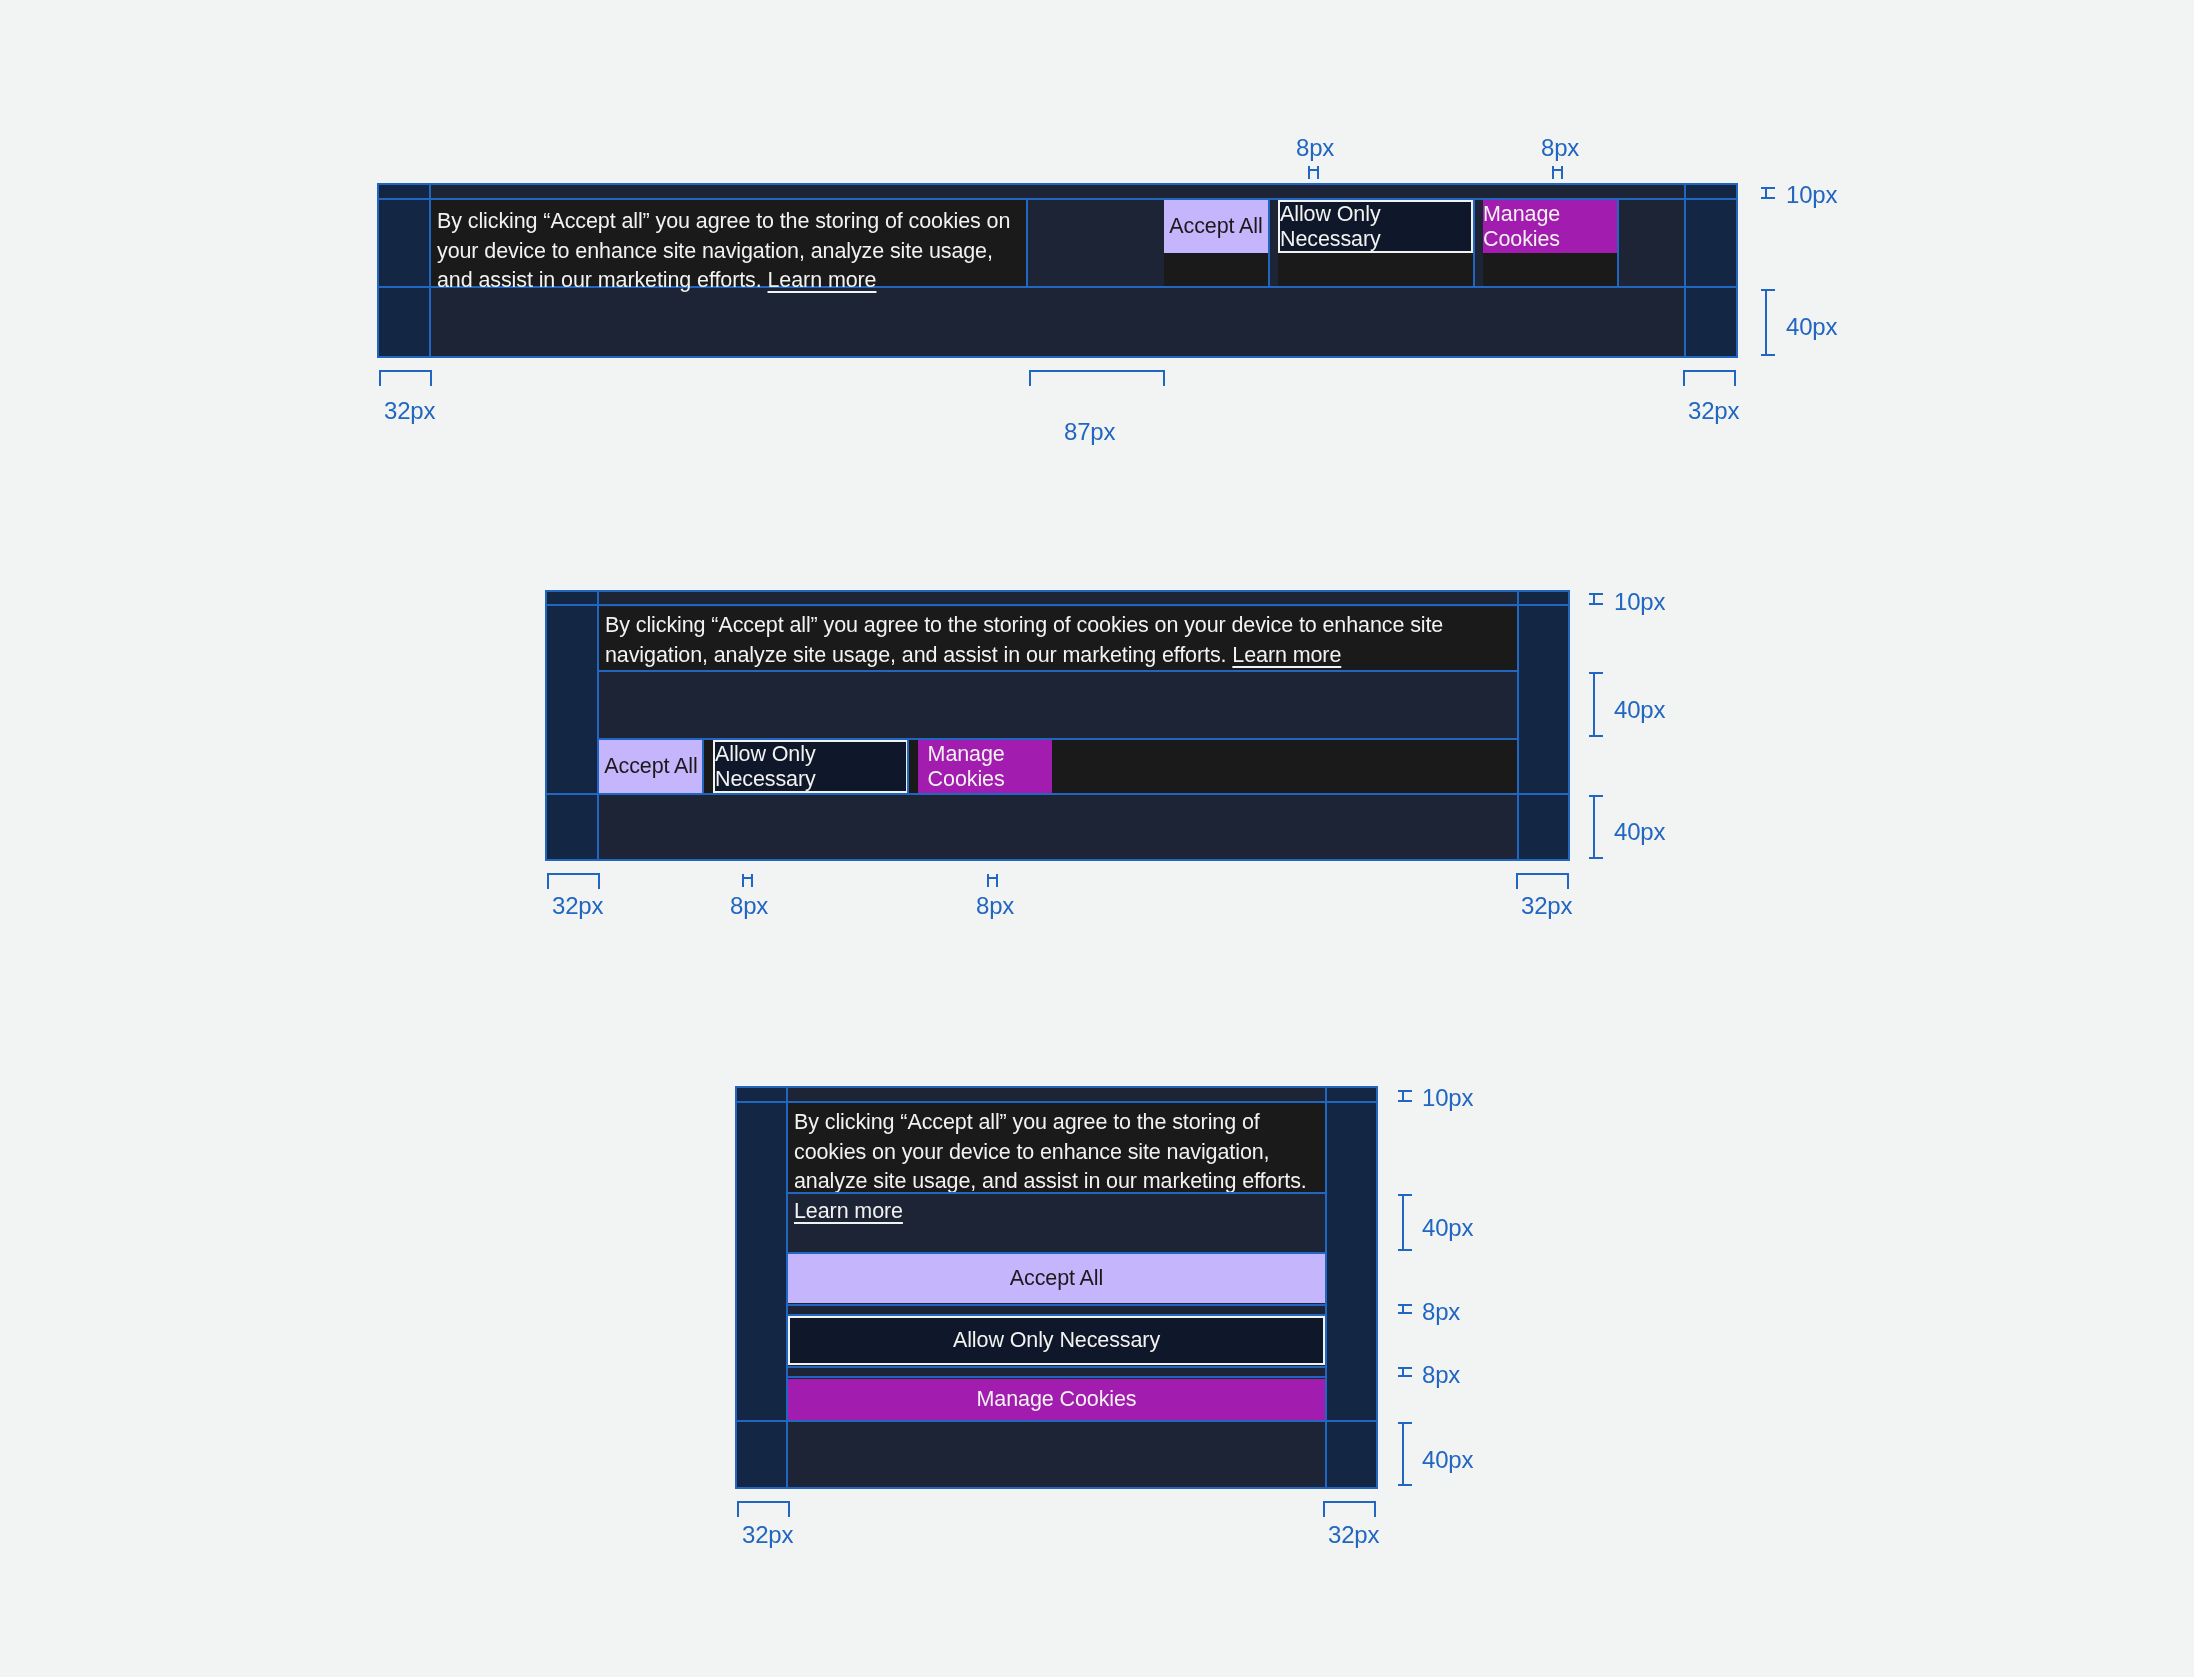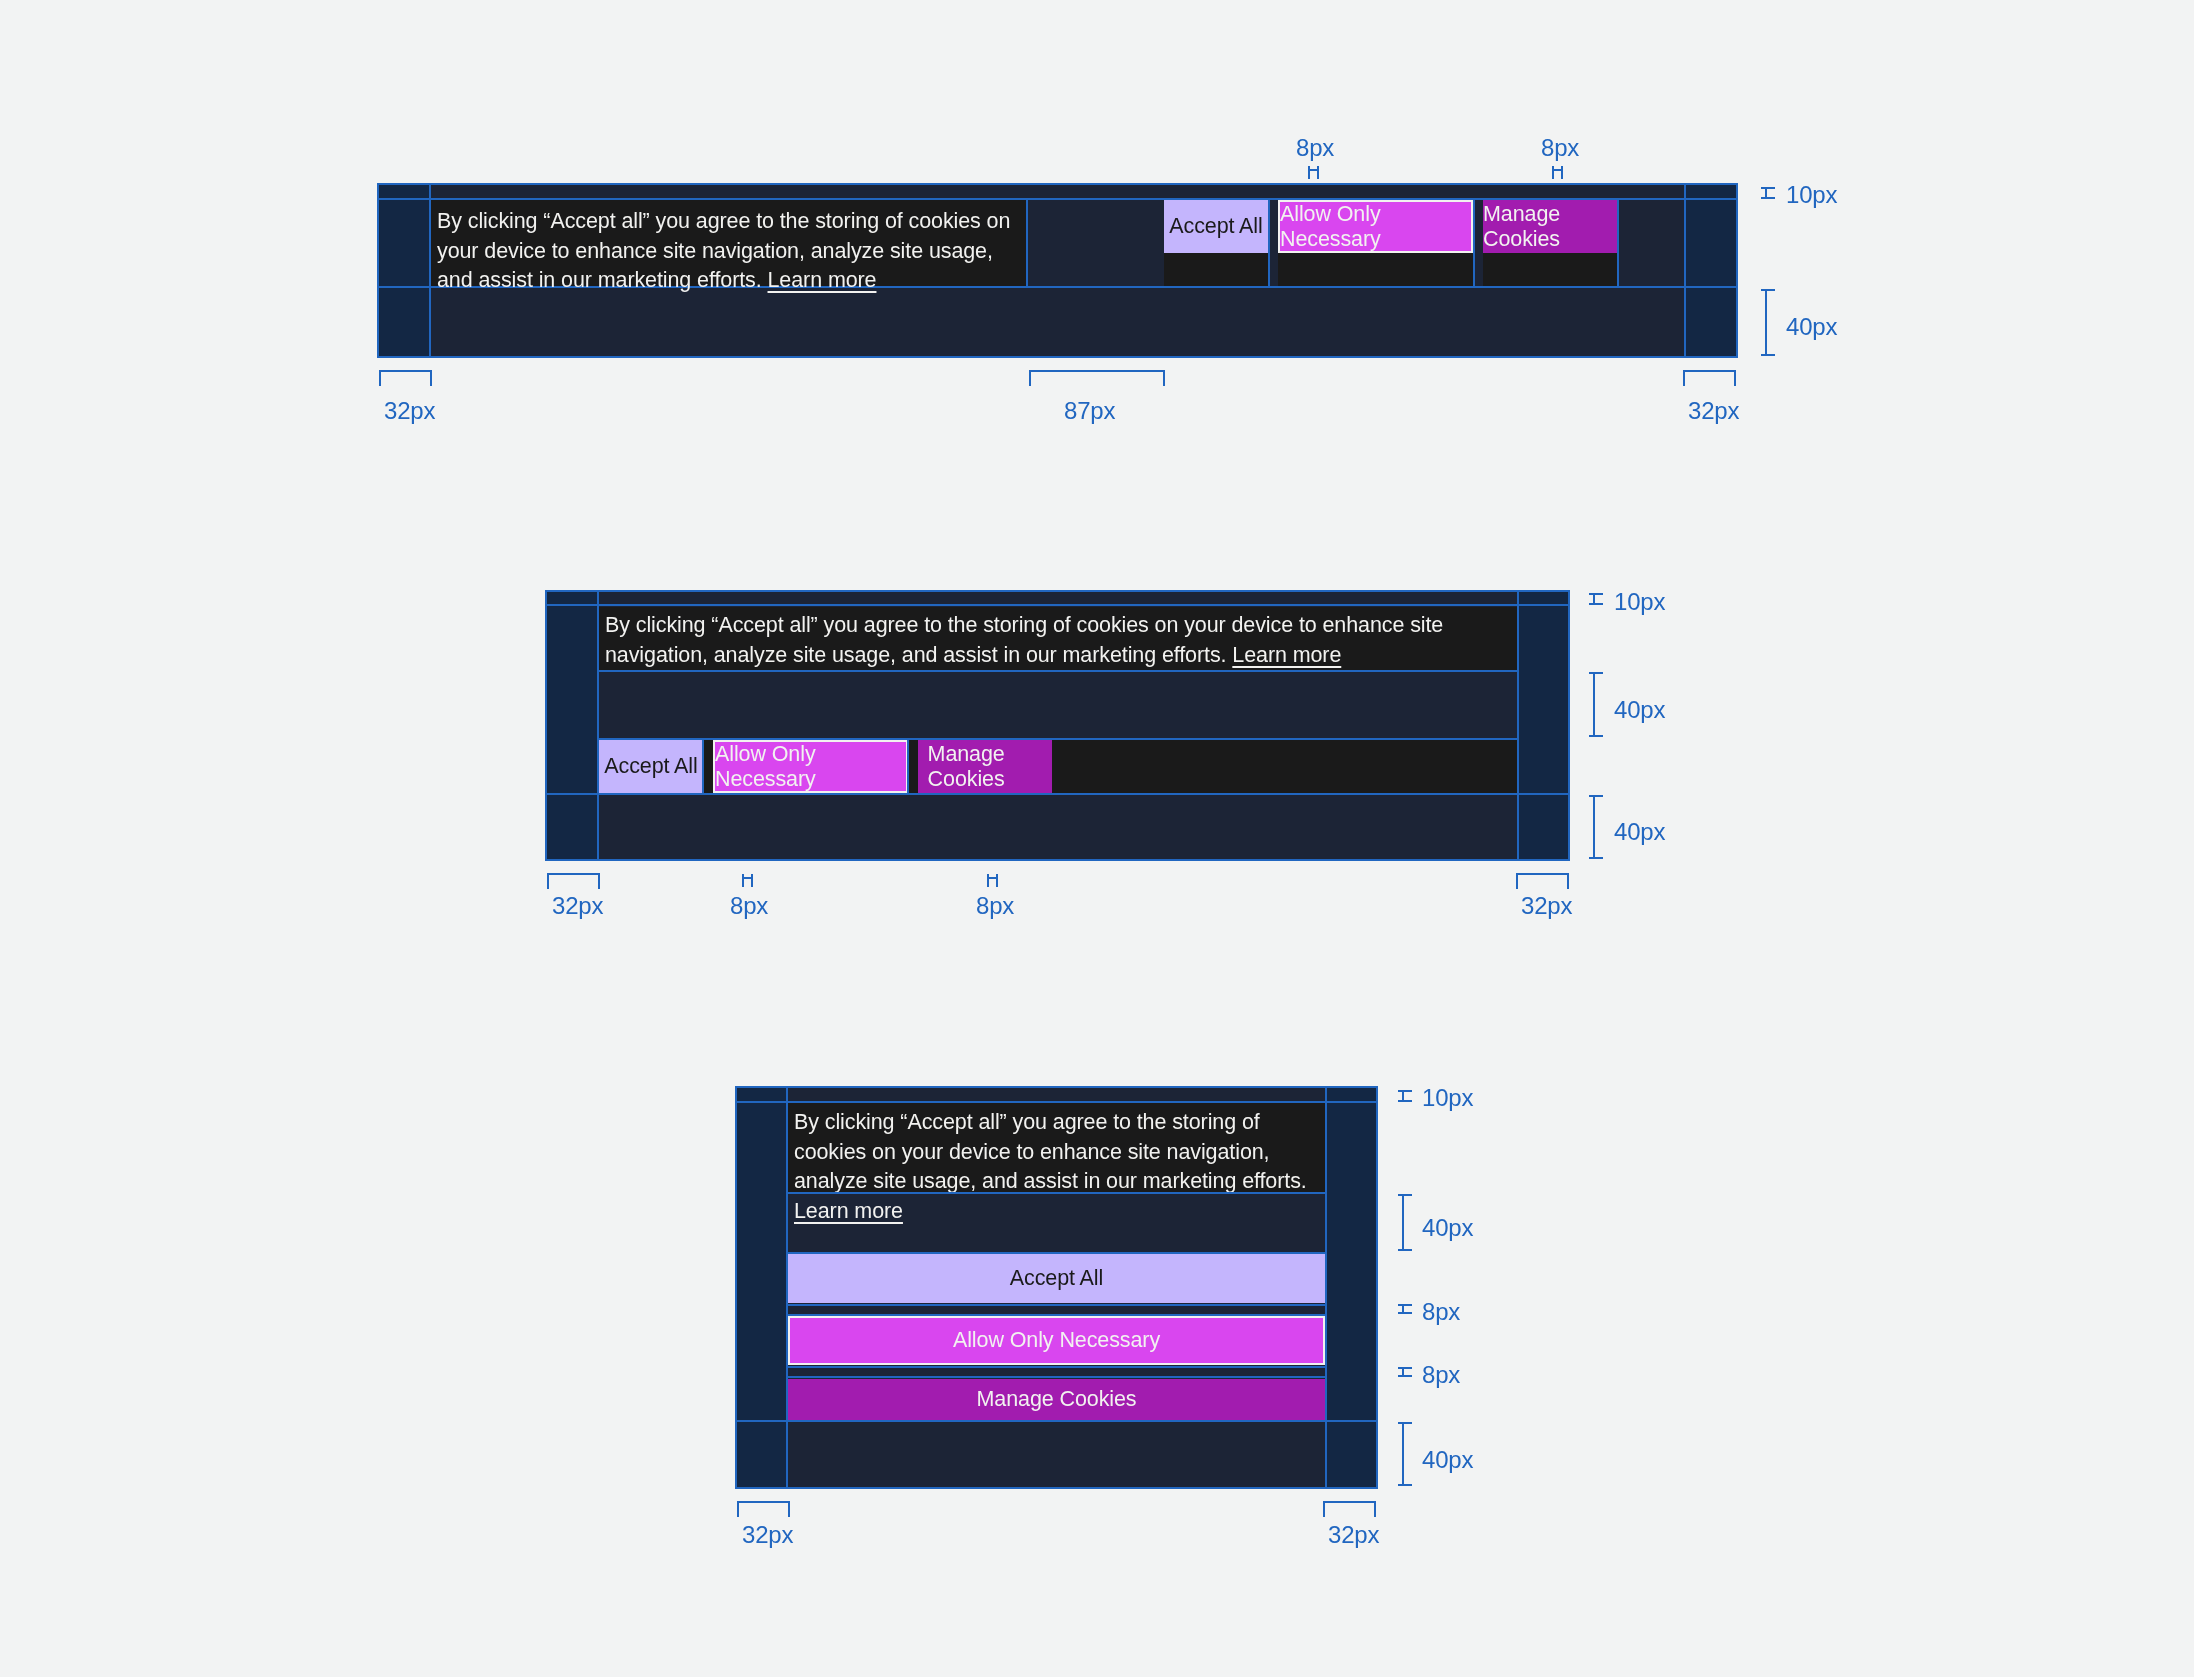--- a/index.html
+++ b/index.html
@@ -113,21 +113,21 @@
     justify-content: center;
     font-size: 21.5px;
     font-family: "Liberation Sans", sans-serif;
     letter-spacing: -0.1px;
   }
   .btn-primary {
     background: #c4b5fd;
     color: #1a1a1a;
   }
   .btn-secondary {
-    background: #d946ef;
+    background: #0f172a;
     color: #f2f2f0;
     border: 2.4px solid #f2f2f0;
   }
   .btn-tertiary {
     background: #a21caf;
     color: #f2f2f0;
   }
 </style>
 </head>
 <body>
@@ -171,21 +171,21 @@
 <div class="v-bracket" style="left:1765px; top:187px; height:12px;"></div>
 <div class="measure-label" style="left:1786px; top:181px;">10px</div>
 
 <div class="v-bracket" style="left:1765px; top:289px; height:67px;"></div>
 <div class="measure-label" style="left:1786px; top:313px;">40px</div>
 
 <div class="h-bracket" style="left:379px; top:370px; width:53px;"></div>
 <div class="measure-label" style="left:384px; top:397px;">32px</div>
 
 <div class="h-bracket" style="left:1029px; top:370px; width:136px;"></div>
-<div class="measure-label" style="left:1064px; top:397px;">87px</div>
+<div class="measure-label" style="left:1064px; top:418px;">87px</div>
 
 <div class="h-bracket" style="left:1683px; top:370px; width:53px;"></div>
 <div class="measure-label" style="left:1688px; top:397px;">32px</div>
 
 <div class="banner" style="left:547px; top:592px; width:1021px; height:267px;"></div>
 
 <div class="inner-col" style="left:599px; top:592px; width:918px; height:267px;"></div>
 
 <div class="guide" style="left:547px; top:604px; width:1021px; height:2.4px;"></div>
 

